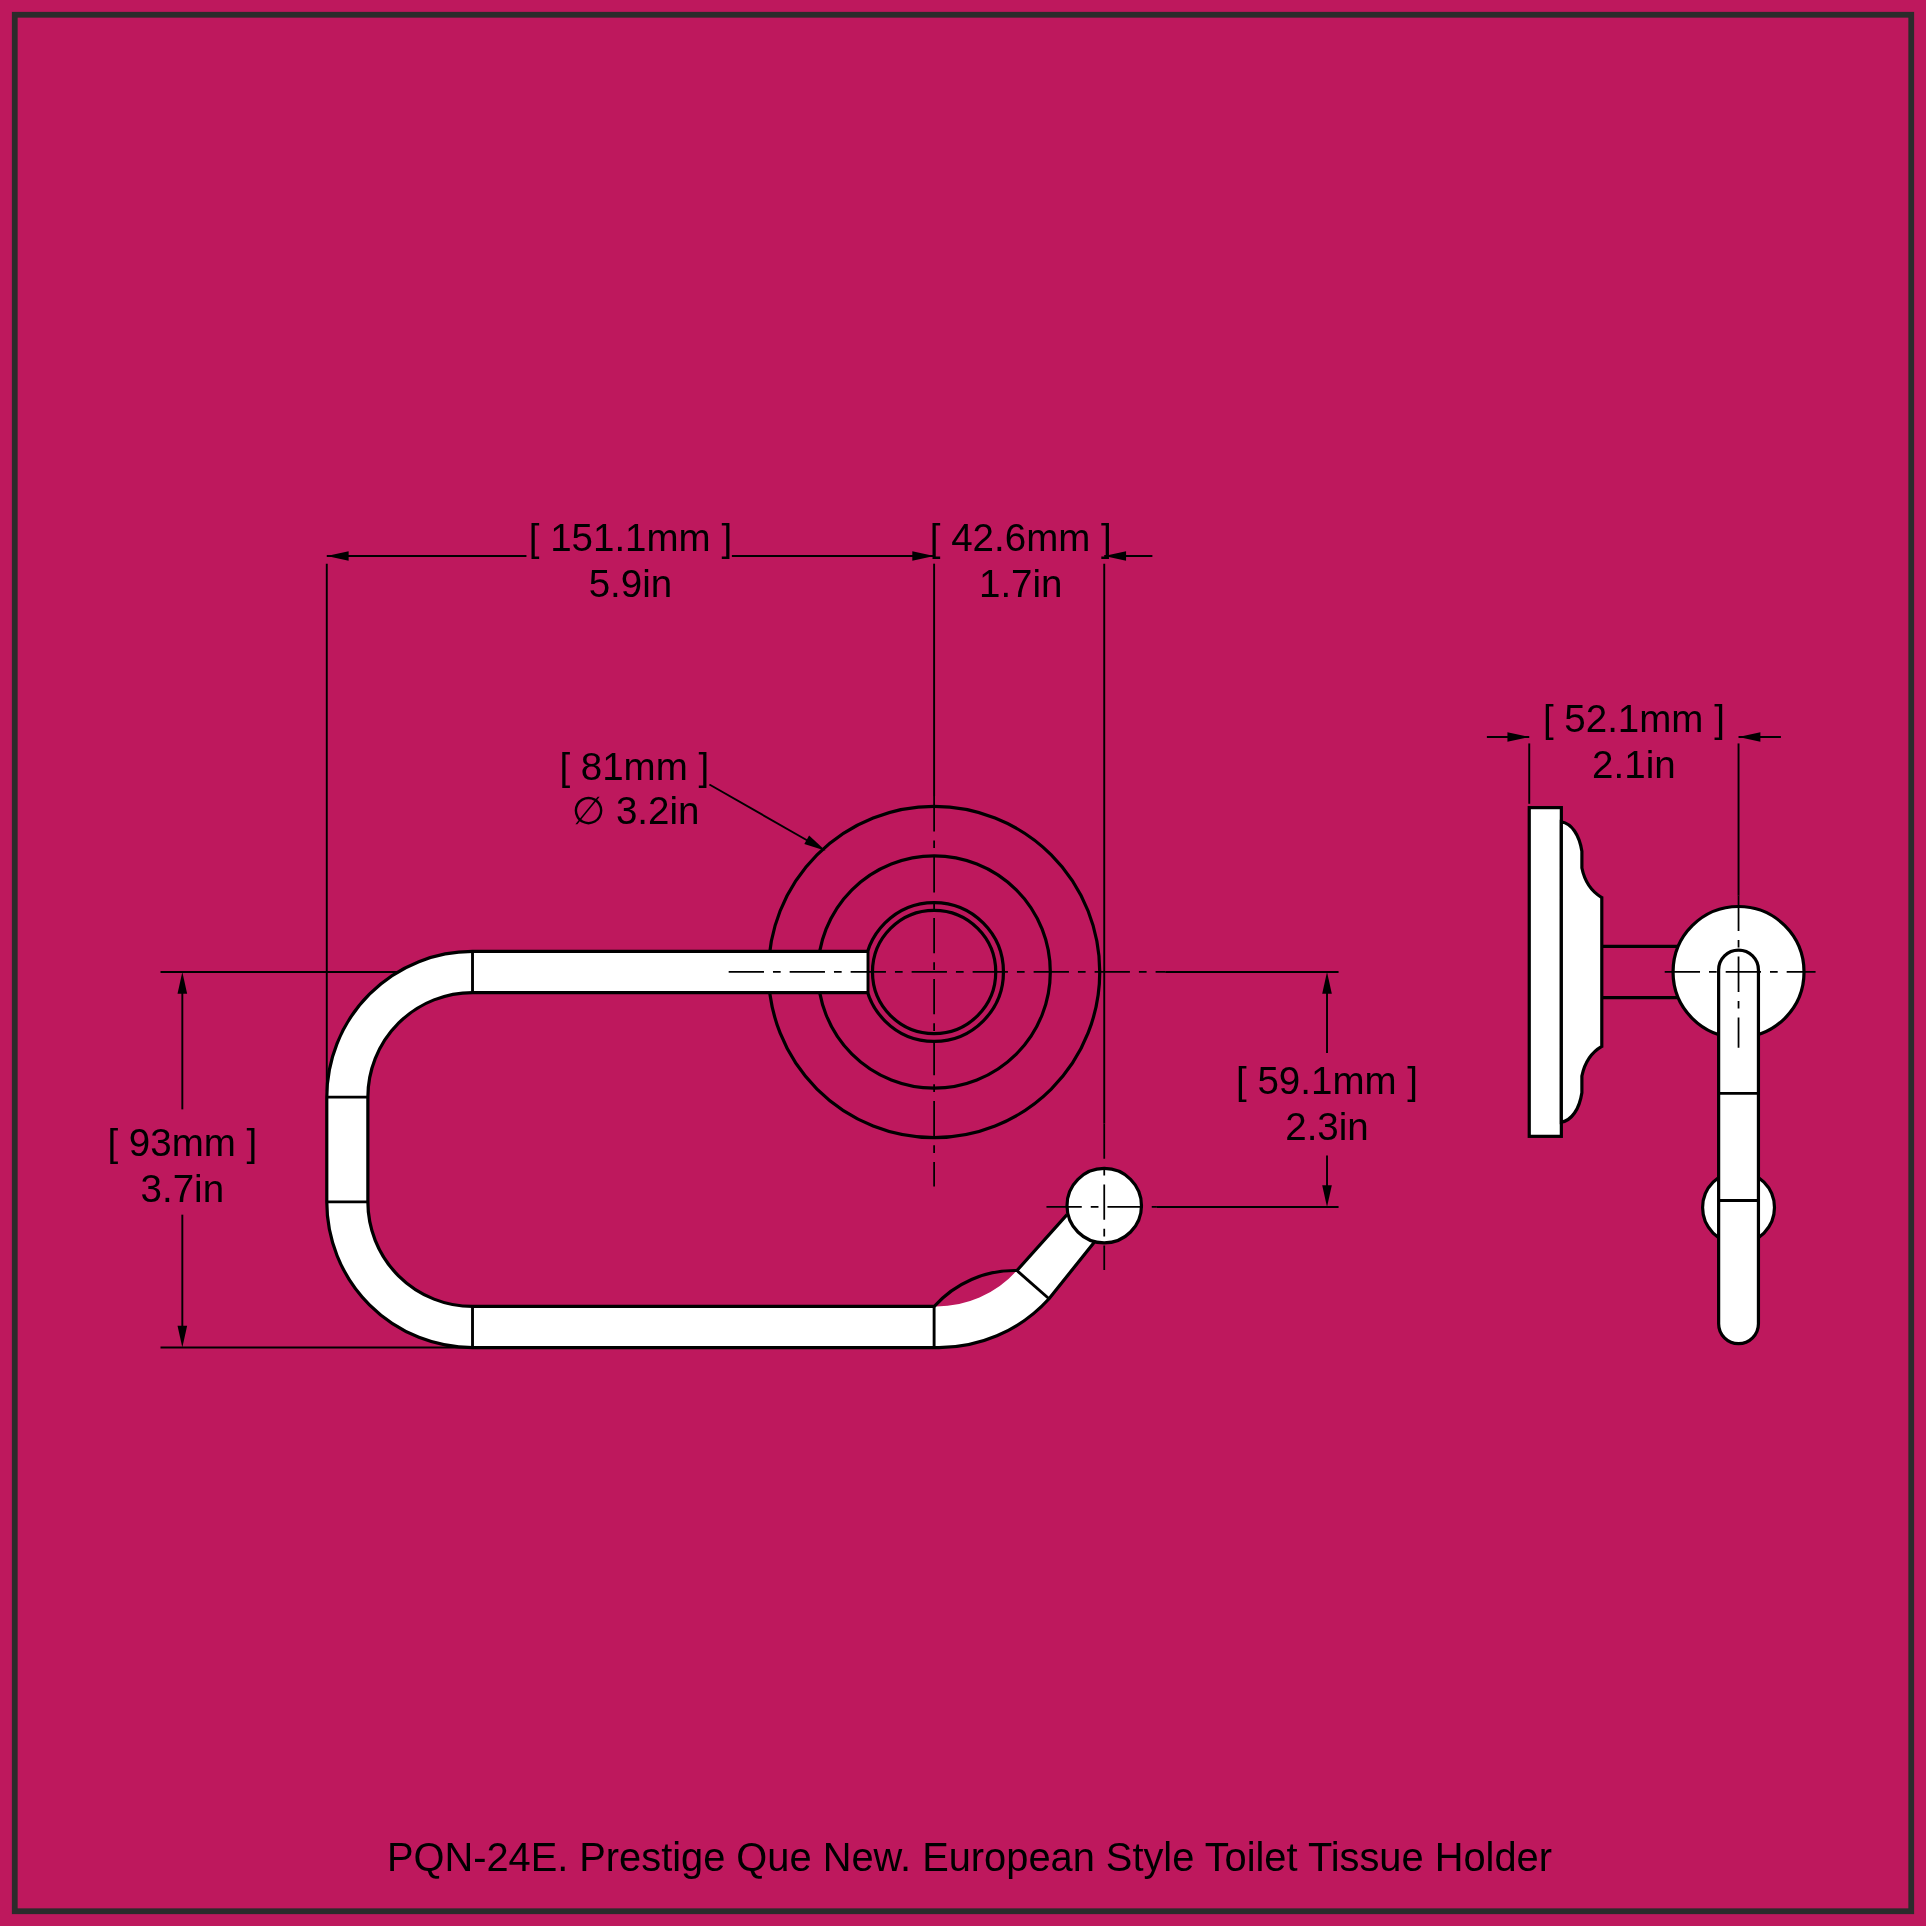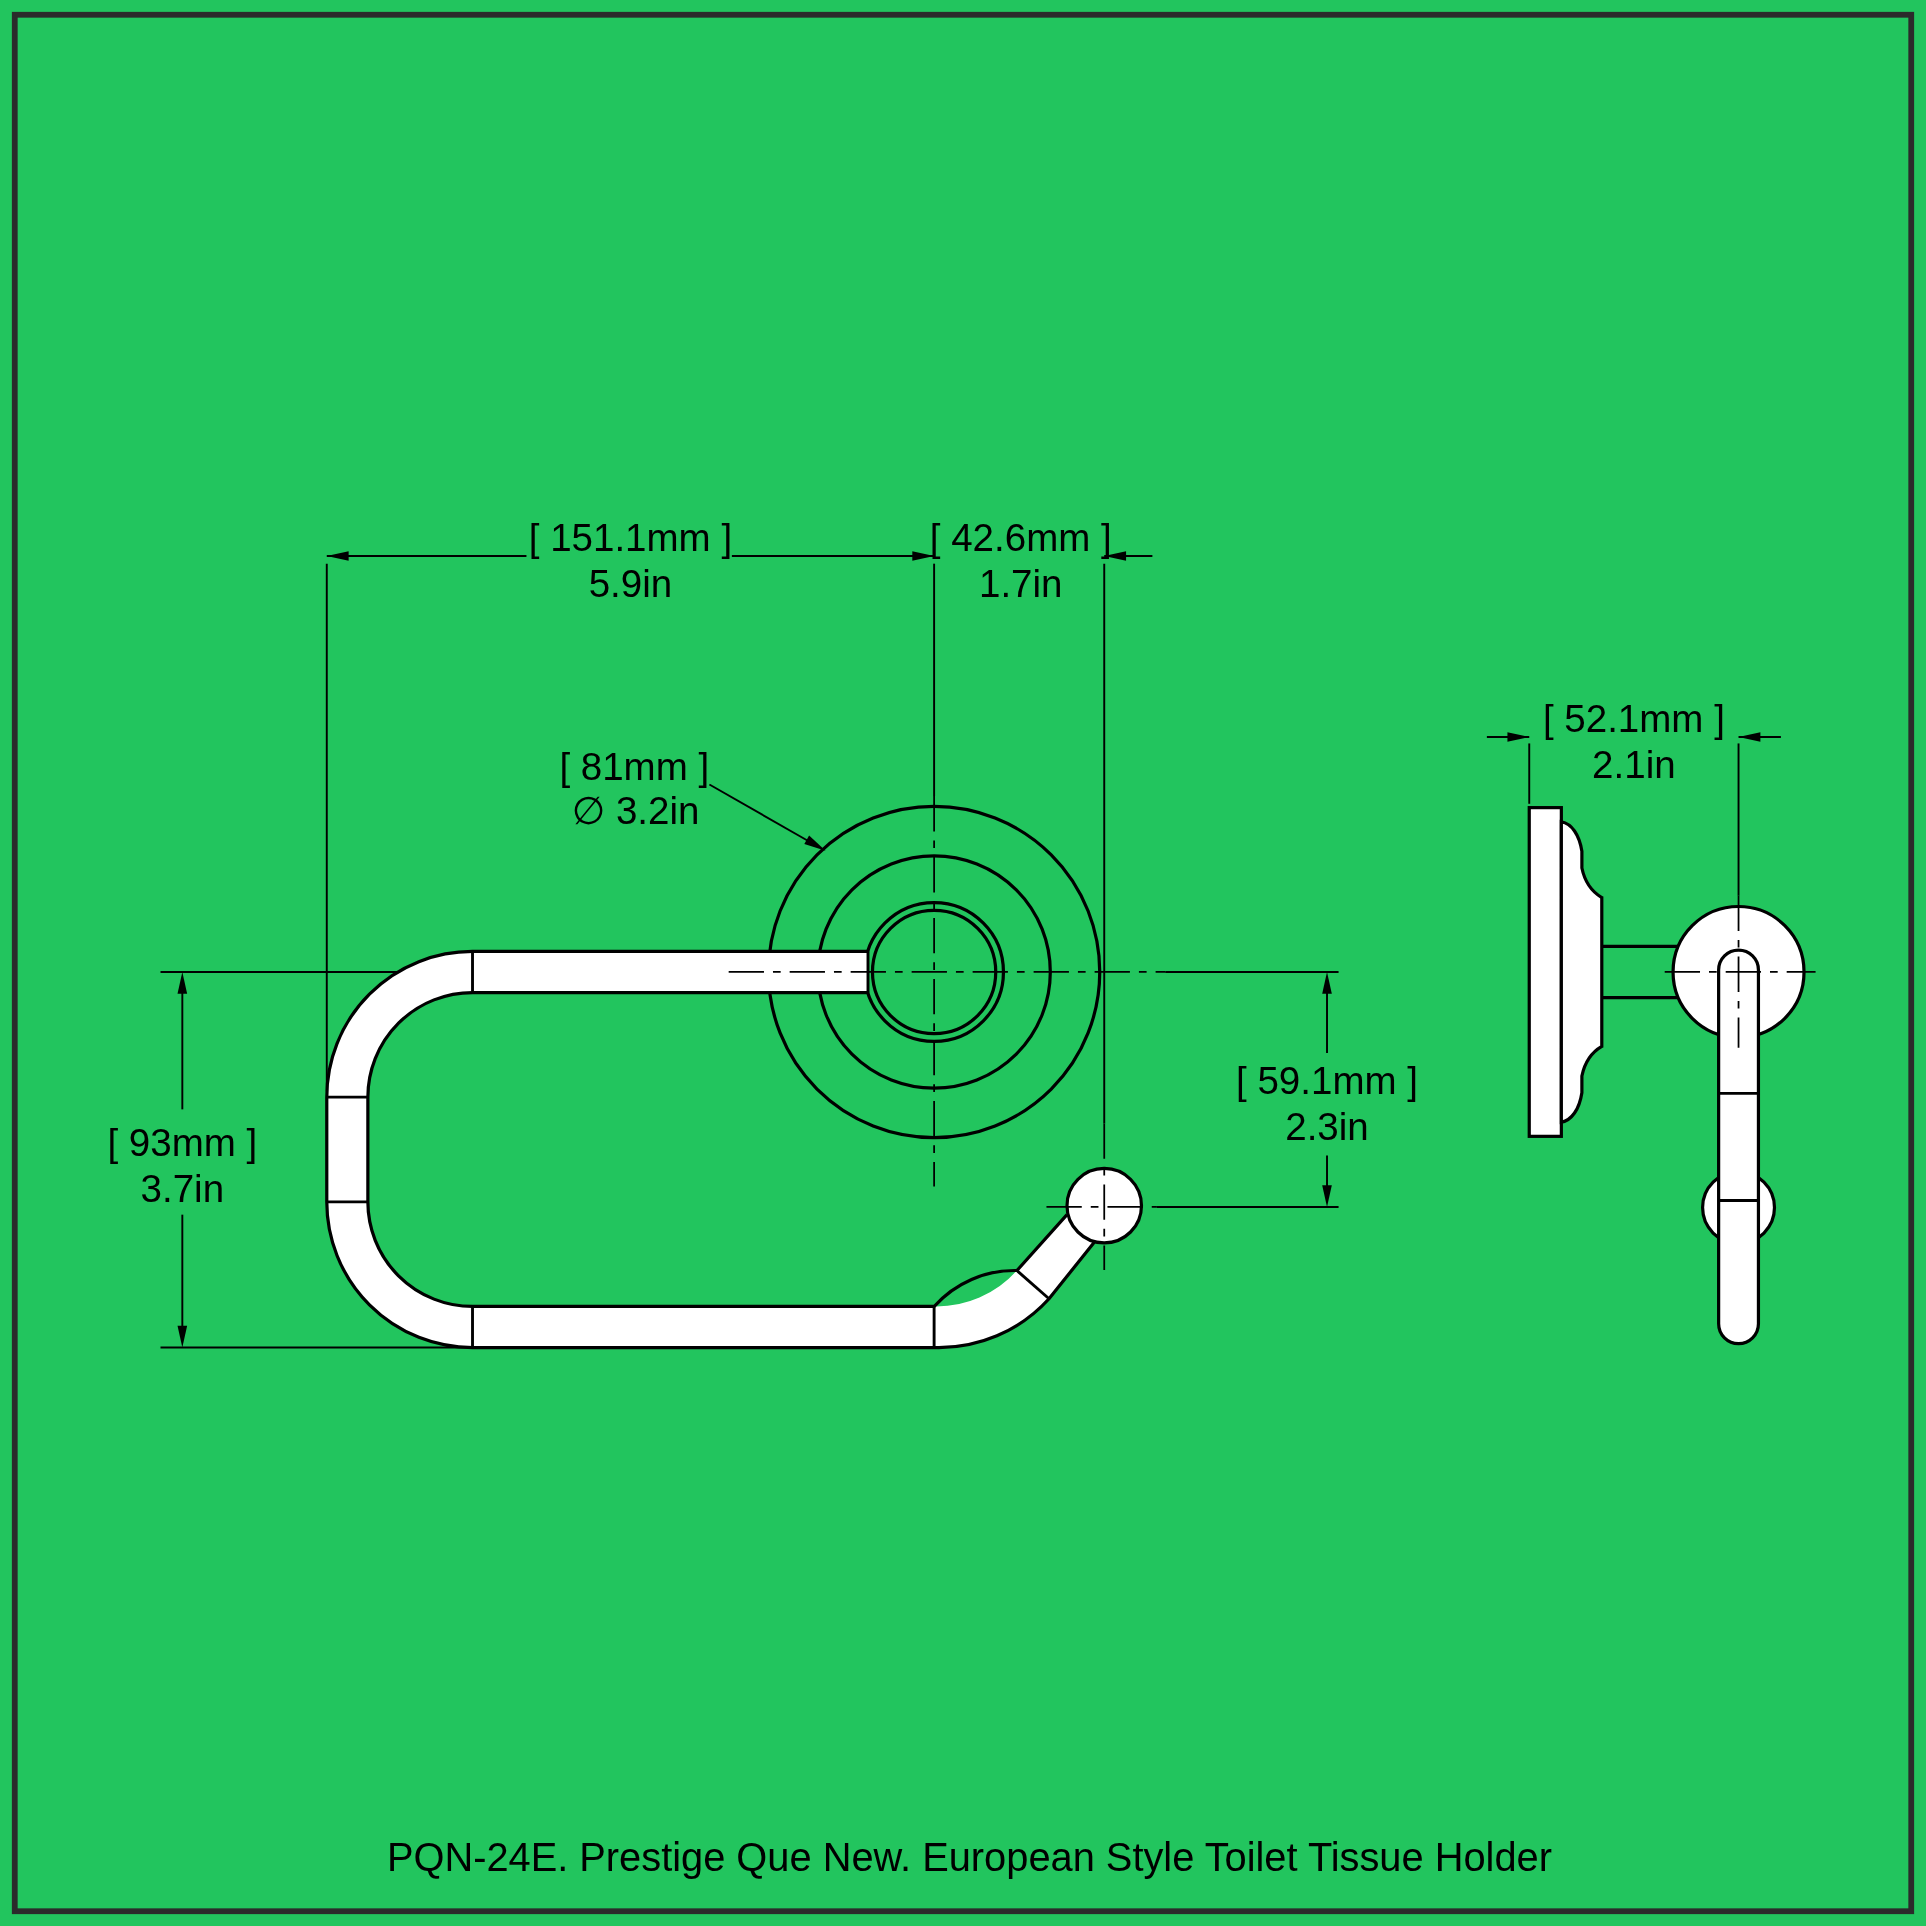--- a/index.html
+++ b/index.html
@@ -1,16 +1,16 @@
 <!DOCTYPE html>
 <html style="font-size:10.3px"><head>
 <meta charset="utf-8">
 <style>
   html,body{margin:0;padding:0;background:#ffffff;}
-  .page{position:relative;width:1926px;height:1926px;background:#22c55e;
+  .page{position:relative;width:1926px;height:1926px;background:#be185d;
         font-family:"Liberation Sans","DejaVu Sans",sans-serif;}
   svg{position:absolute;left:0;top:0;width:1926px;height:1926px;}
   .outline{fill:none;stroke:#000;stroke-width:5;}
   .outline-fill{fill:#fff;stroke:#000;stroke-width:5;}
   .silhouette{fill:#fff;stroke:none;}
   .tick{fill:none;stroke:#000;stroke-width:4.5;}
   .dimline{fill:none;stroke:#000;stroke-width:3;}
   .extline{fill:none;stroke:#000;stroke-width:3;}
   .centerline{fill:none;stroke:#000;stroke-width:2.75;stroke-dasharray:55 14 12 14;}
   .arrow{fill:#000;stroke:none;}

